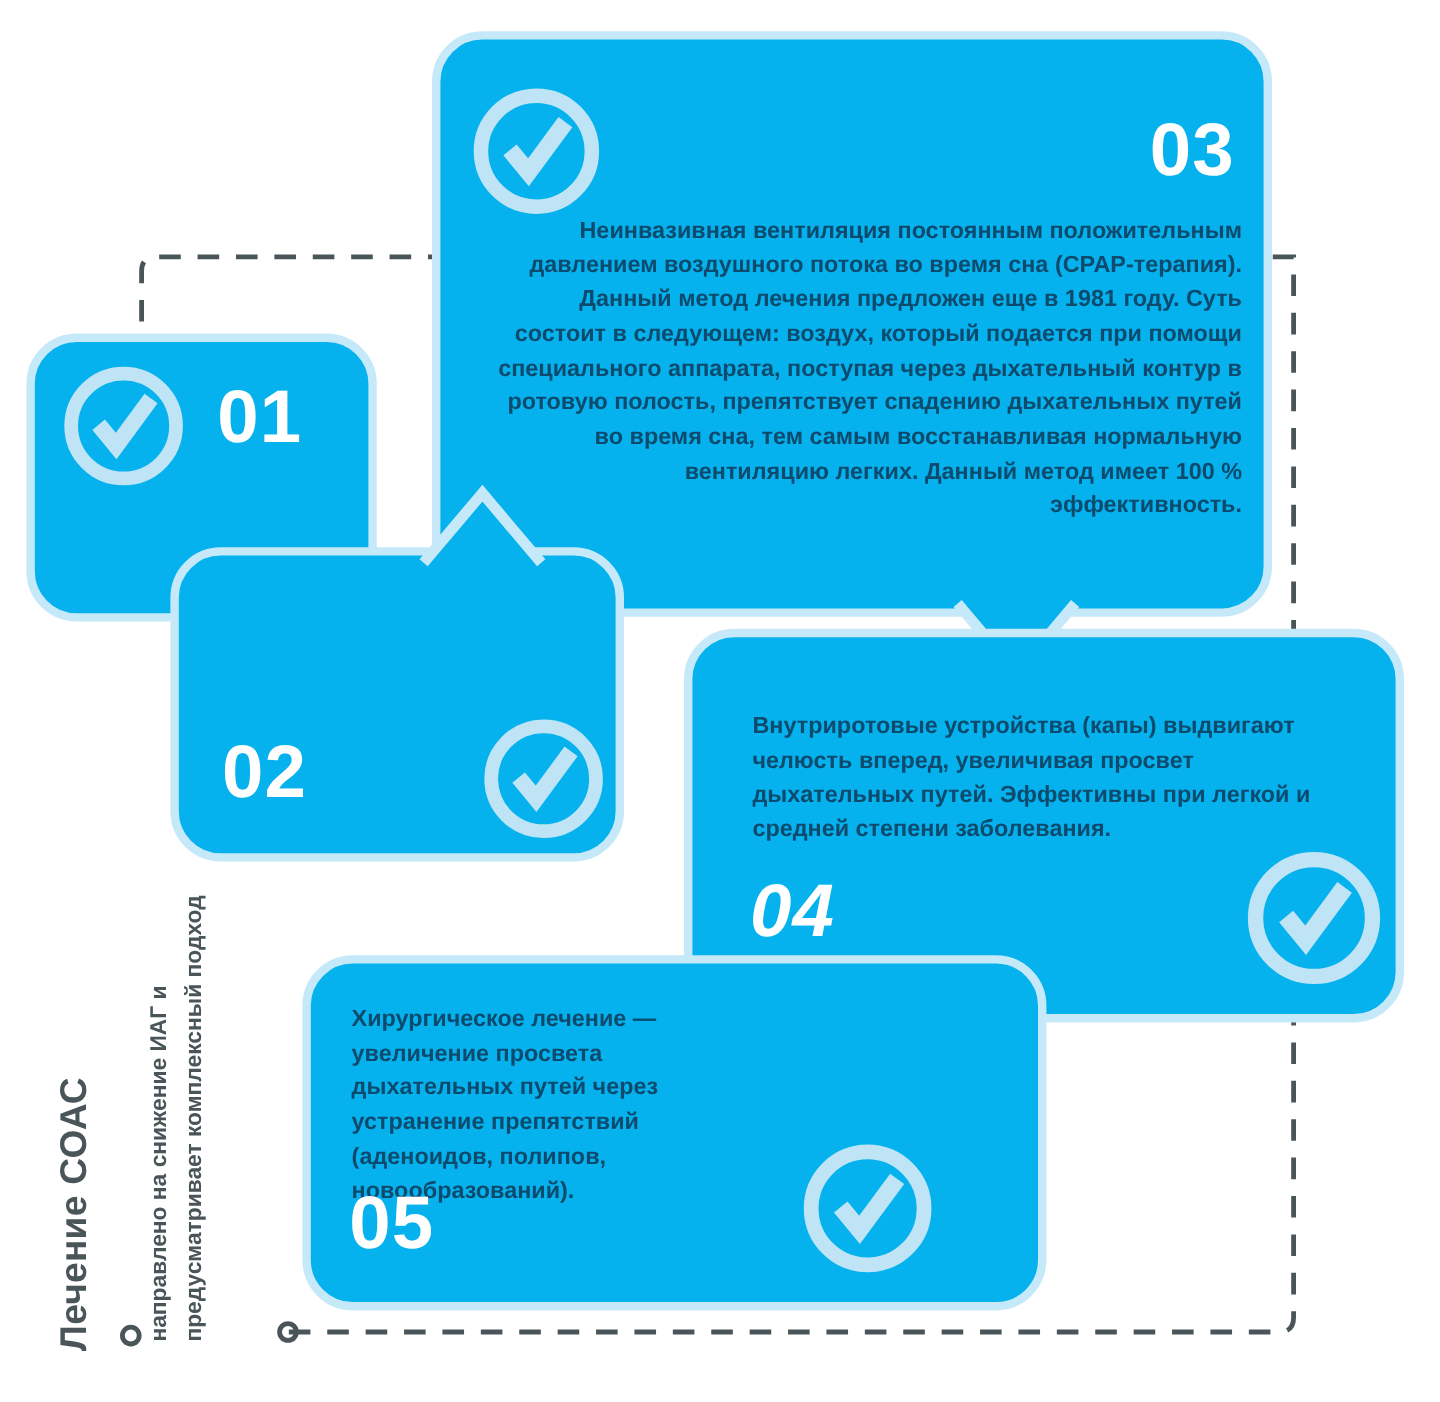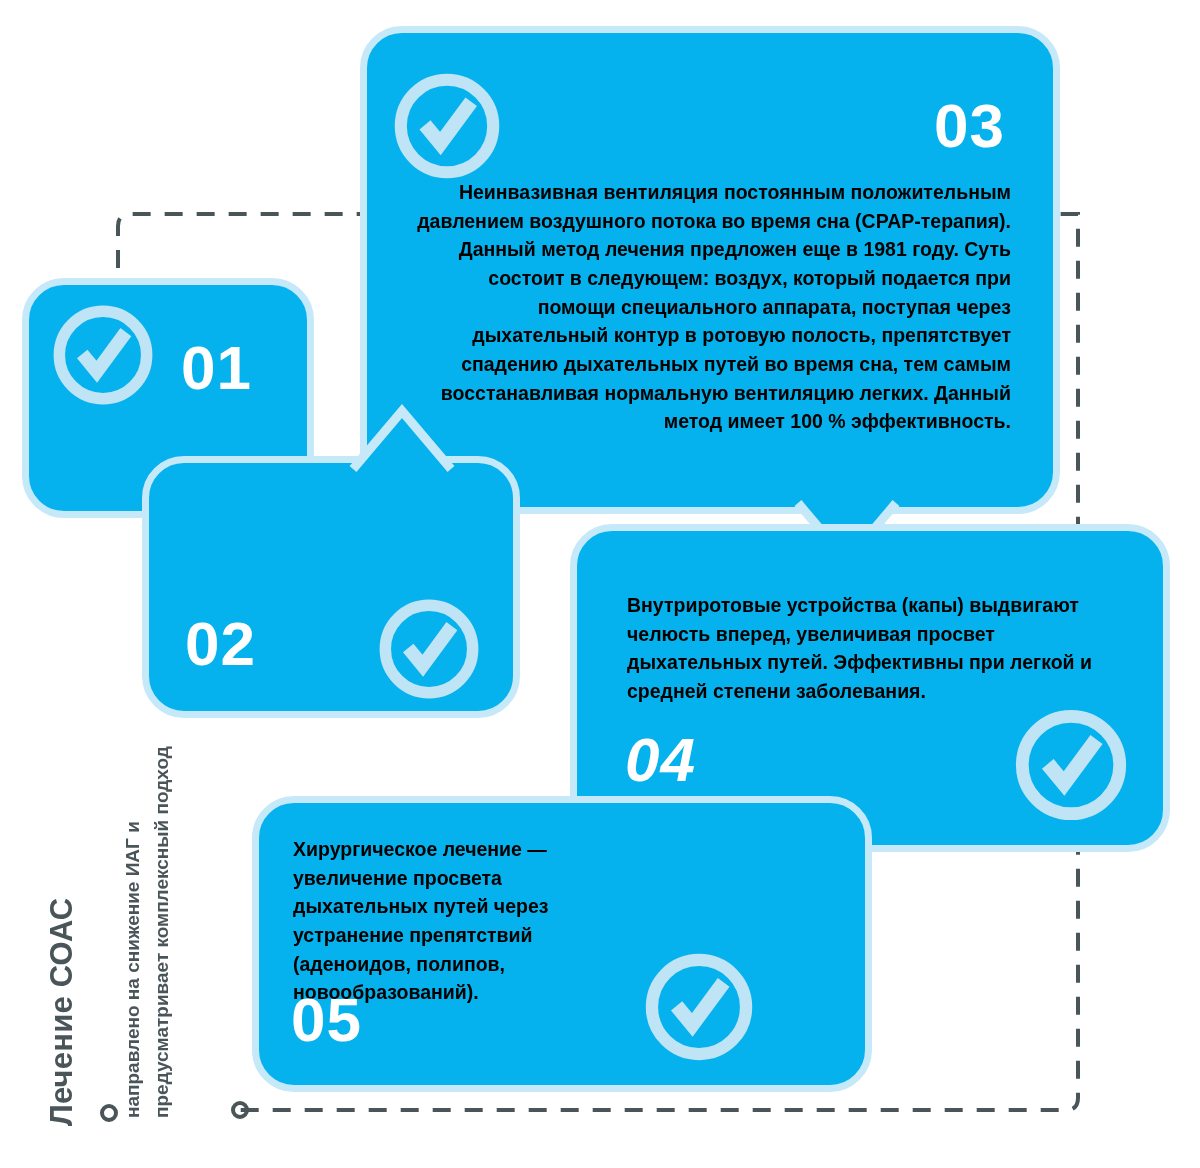--- a/index.html
+++ b/index.html
@@ -45,35 +45,35 @@
 
   
   .card{
     position:absolute;
     background:#06b2ed;
     border:7px solid #c6e9f9;
     border-radius:42px;
     box-sizing:border-box;
     color:#ffffff;
   }
-  .card .inner{position:relative;width:100%;height:100%;}
+  .card .inner{position:relative;width:100%;height:100%;padding-left:24px;}
 
   .num{
     position:absolute;
     font-size:62px;font-weight:bold;
     color:#ffffff;
     letter-spacing:1px;
     line-height:1;
   }
   .body-text{
     position:absolute;
     font-size:19.5px;
     font-weight:bold;
     line-height:1.47;
-    color:#000000;
+    color:#0c4a6e;
   }
   .body-text.right{text-align:right;}
   .body-text.center{text-align:center;}
   .body-text.left{text-align:left;}
 
   
   .check{position:absolute;}
   .check svg{display:block;}
 
   
@@ -123,21 +123,21 @@
   </div>
 
   <div class="card" id="card01">
     <div class="inner">
       <span class="check" style="left:22px;top:18px;">
         <svg width="104" height="104" viewBox="0 0 100 100">
           <circle cx="50" cy="50" r="42" fill="none" stroke="#bfe4f6" stroke-width="11"></circle>
           <path d="M 30 49 L 44 66 L 72 28" fill="none" stroke="#bfe4f6" stroke-width="13" stroke-linecap="butt" stroke-linejoin="miter"></path>
         </svg>
       </span>
-      <span class="num" style="left:152px;top:32px;margin-top:20px;">01</span>
+      <span class="num" style="left:152px;top:32px;">01</span>
 
       <span class="tail" style="left:128px;top:192px;">
         <svg width="92" height="66" viewBox="0 0 92 66">
           <path d="M 6 4 L 46 57 L 86 4" fill="#06b2ed" stroke="#c6e9f9" stroke-width="9" stroke-linejoin="miter" stroke-linecap="butt"></path>
         </svg>
       </span>
     </div>
   </div>
 
   <div class="card" id="card02">

